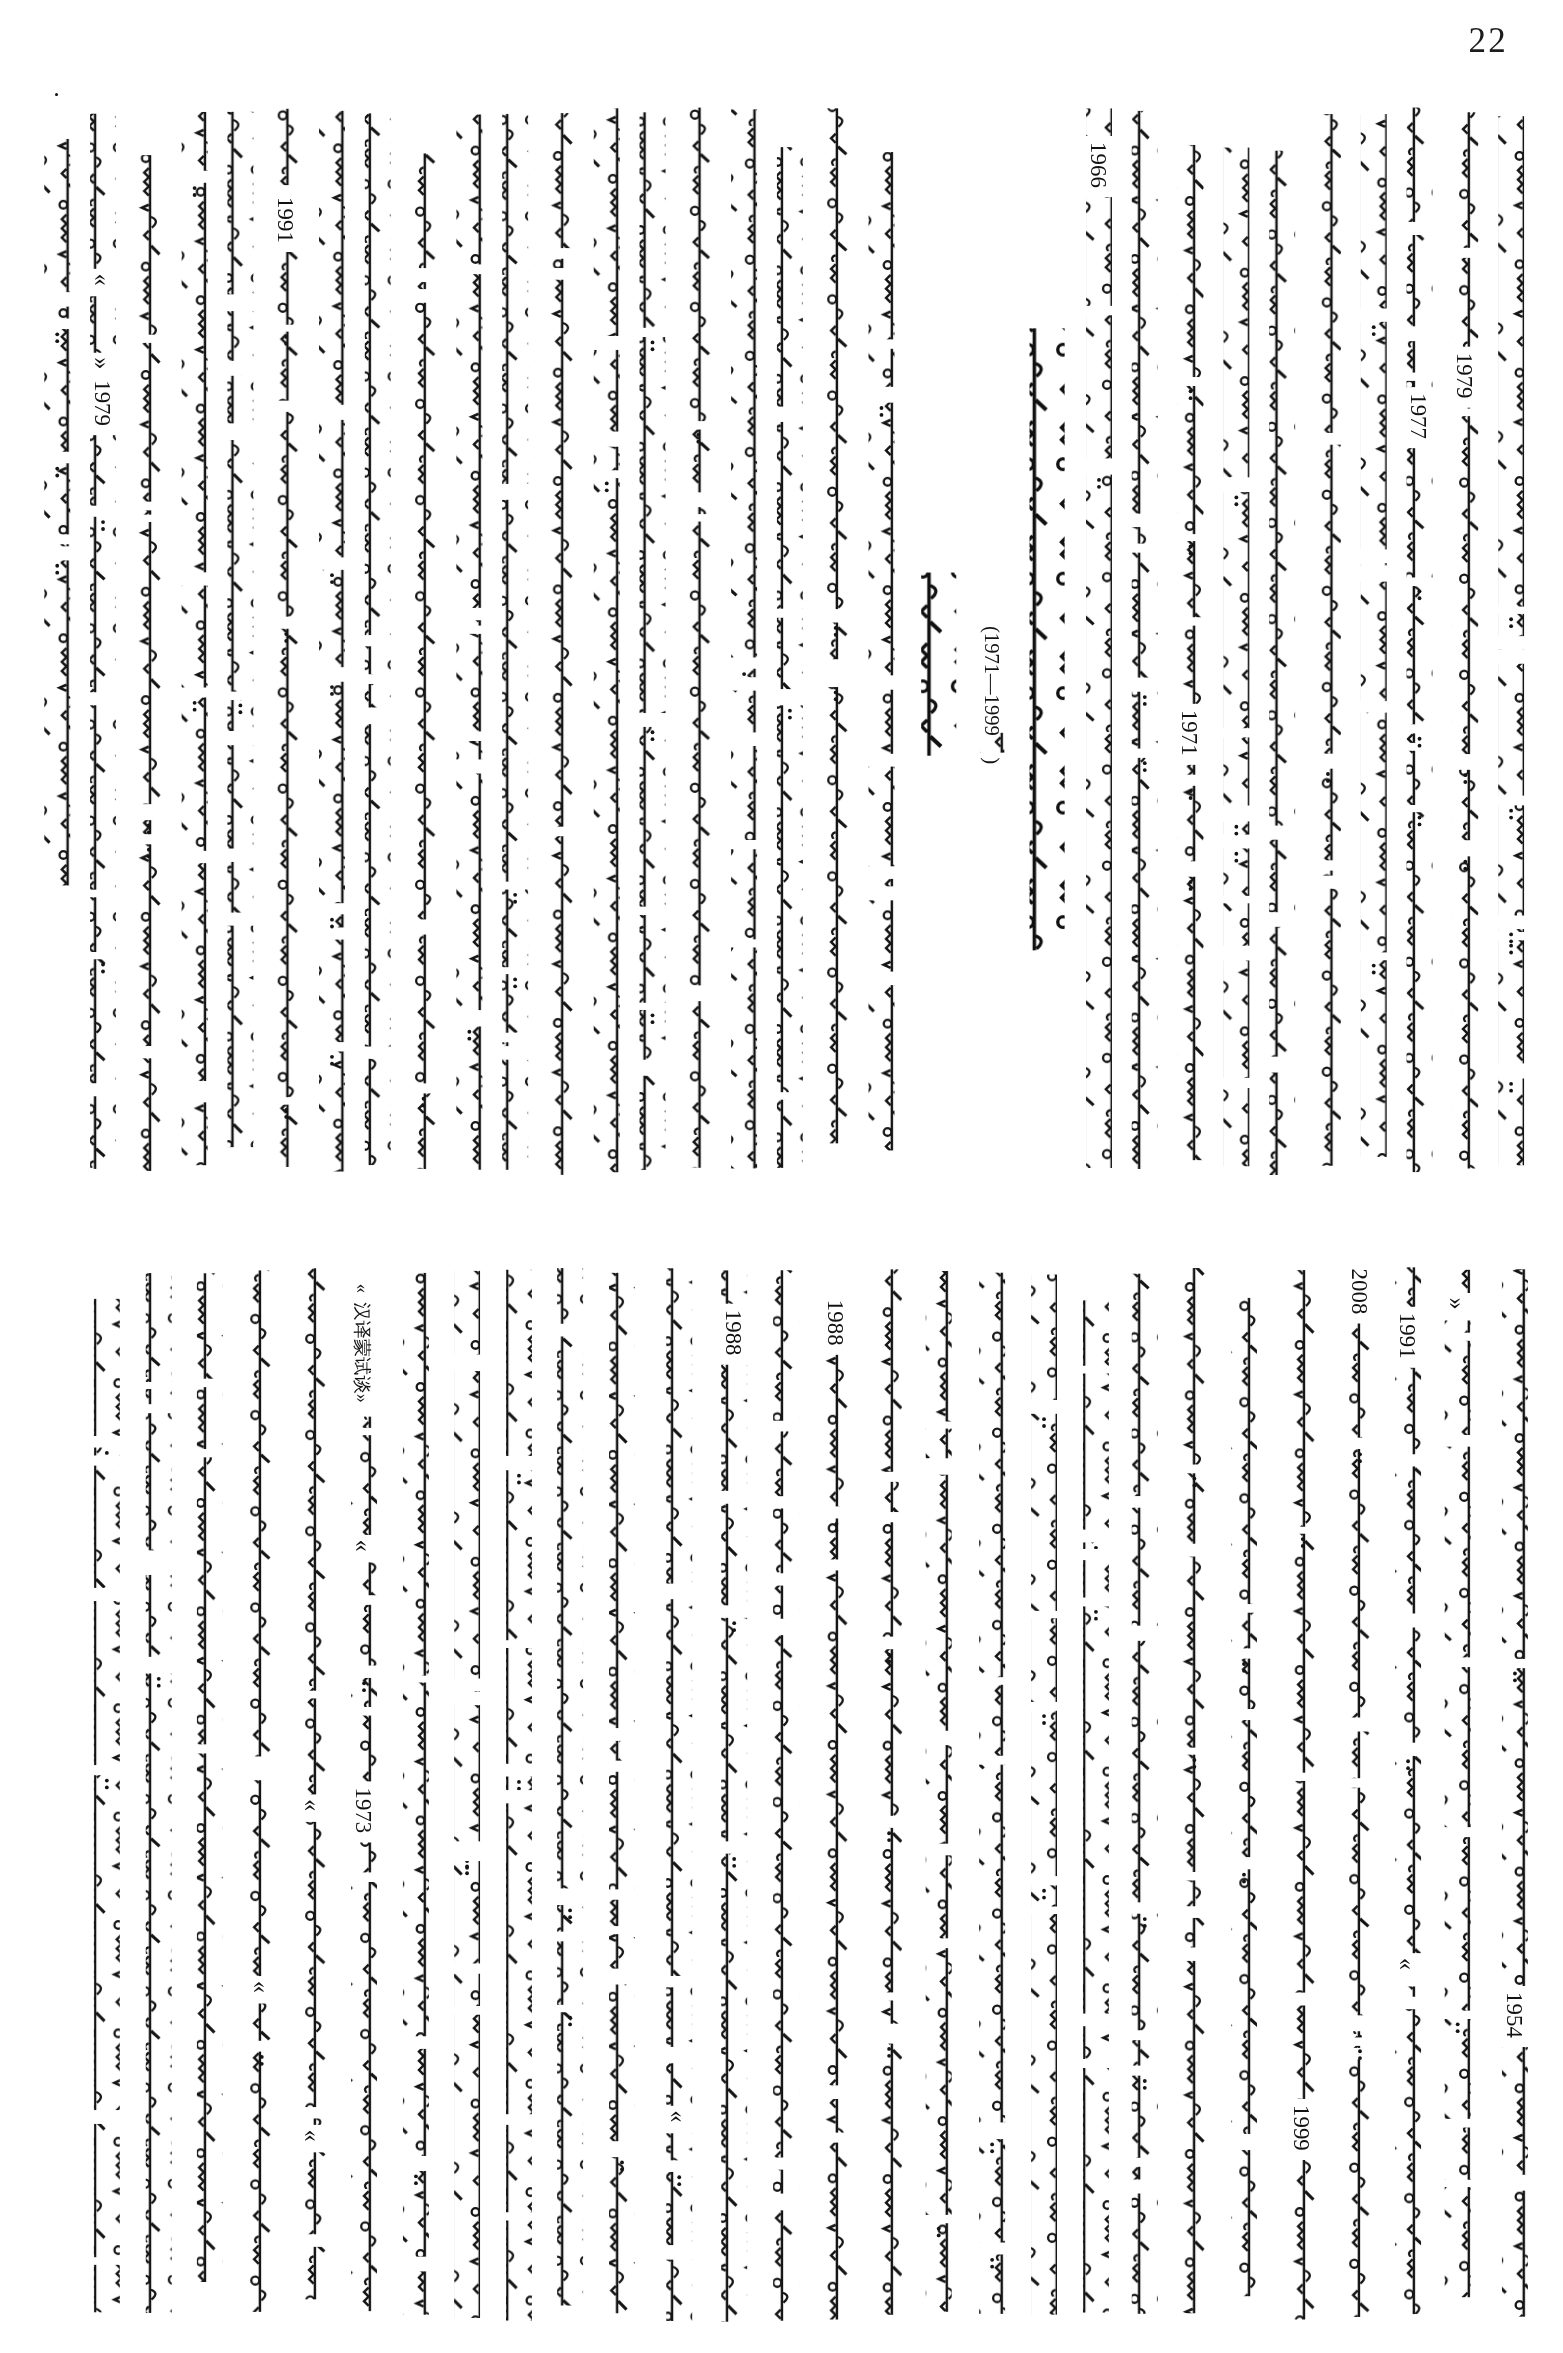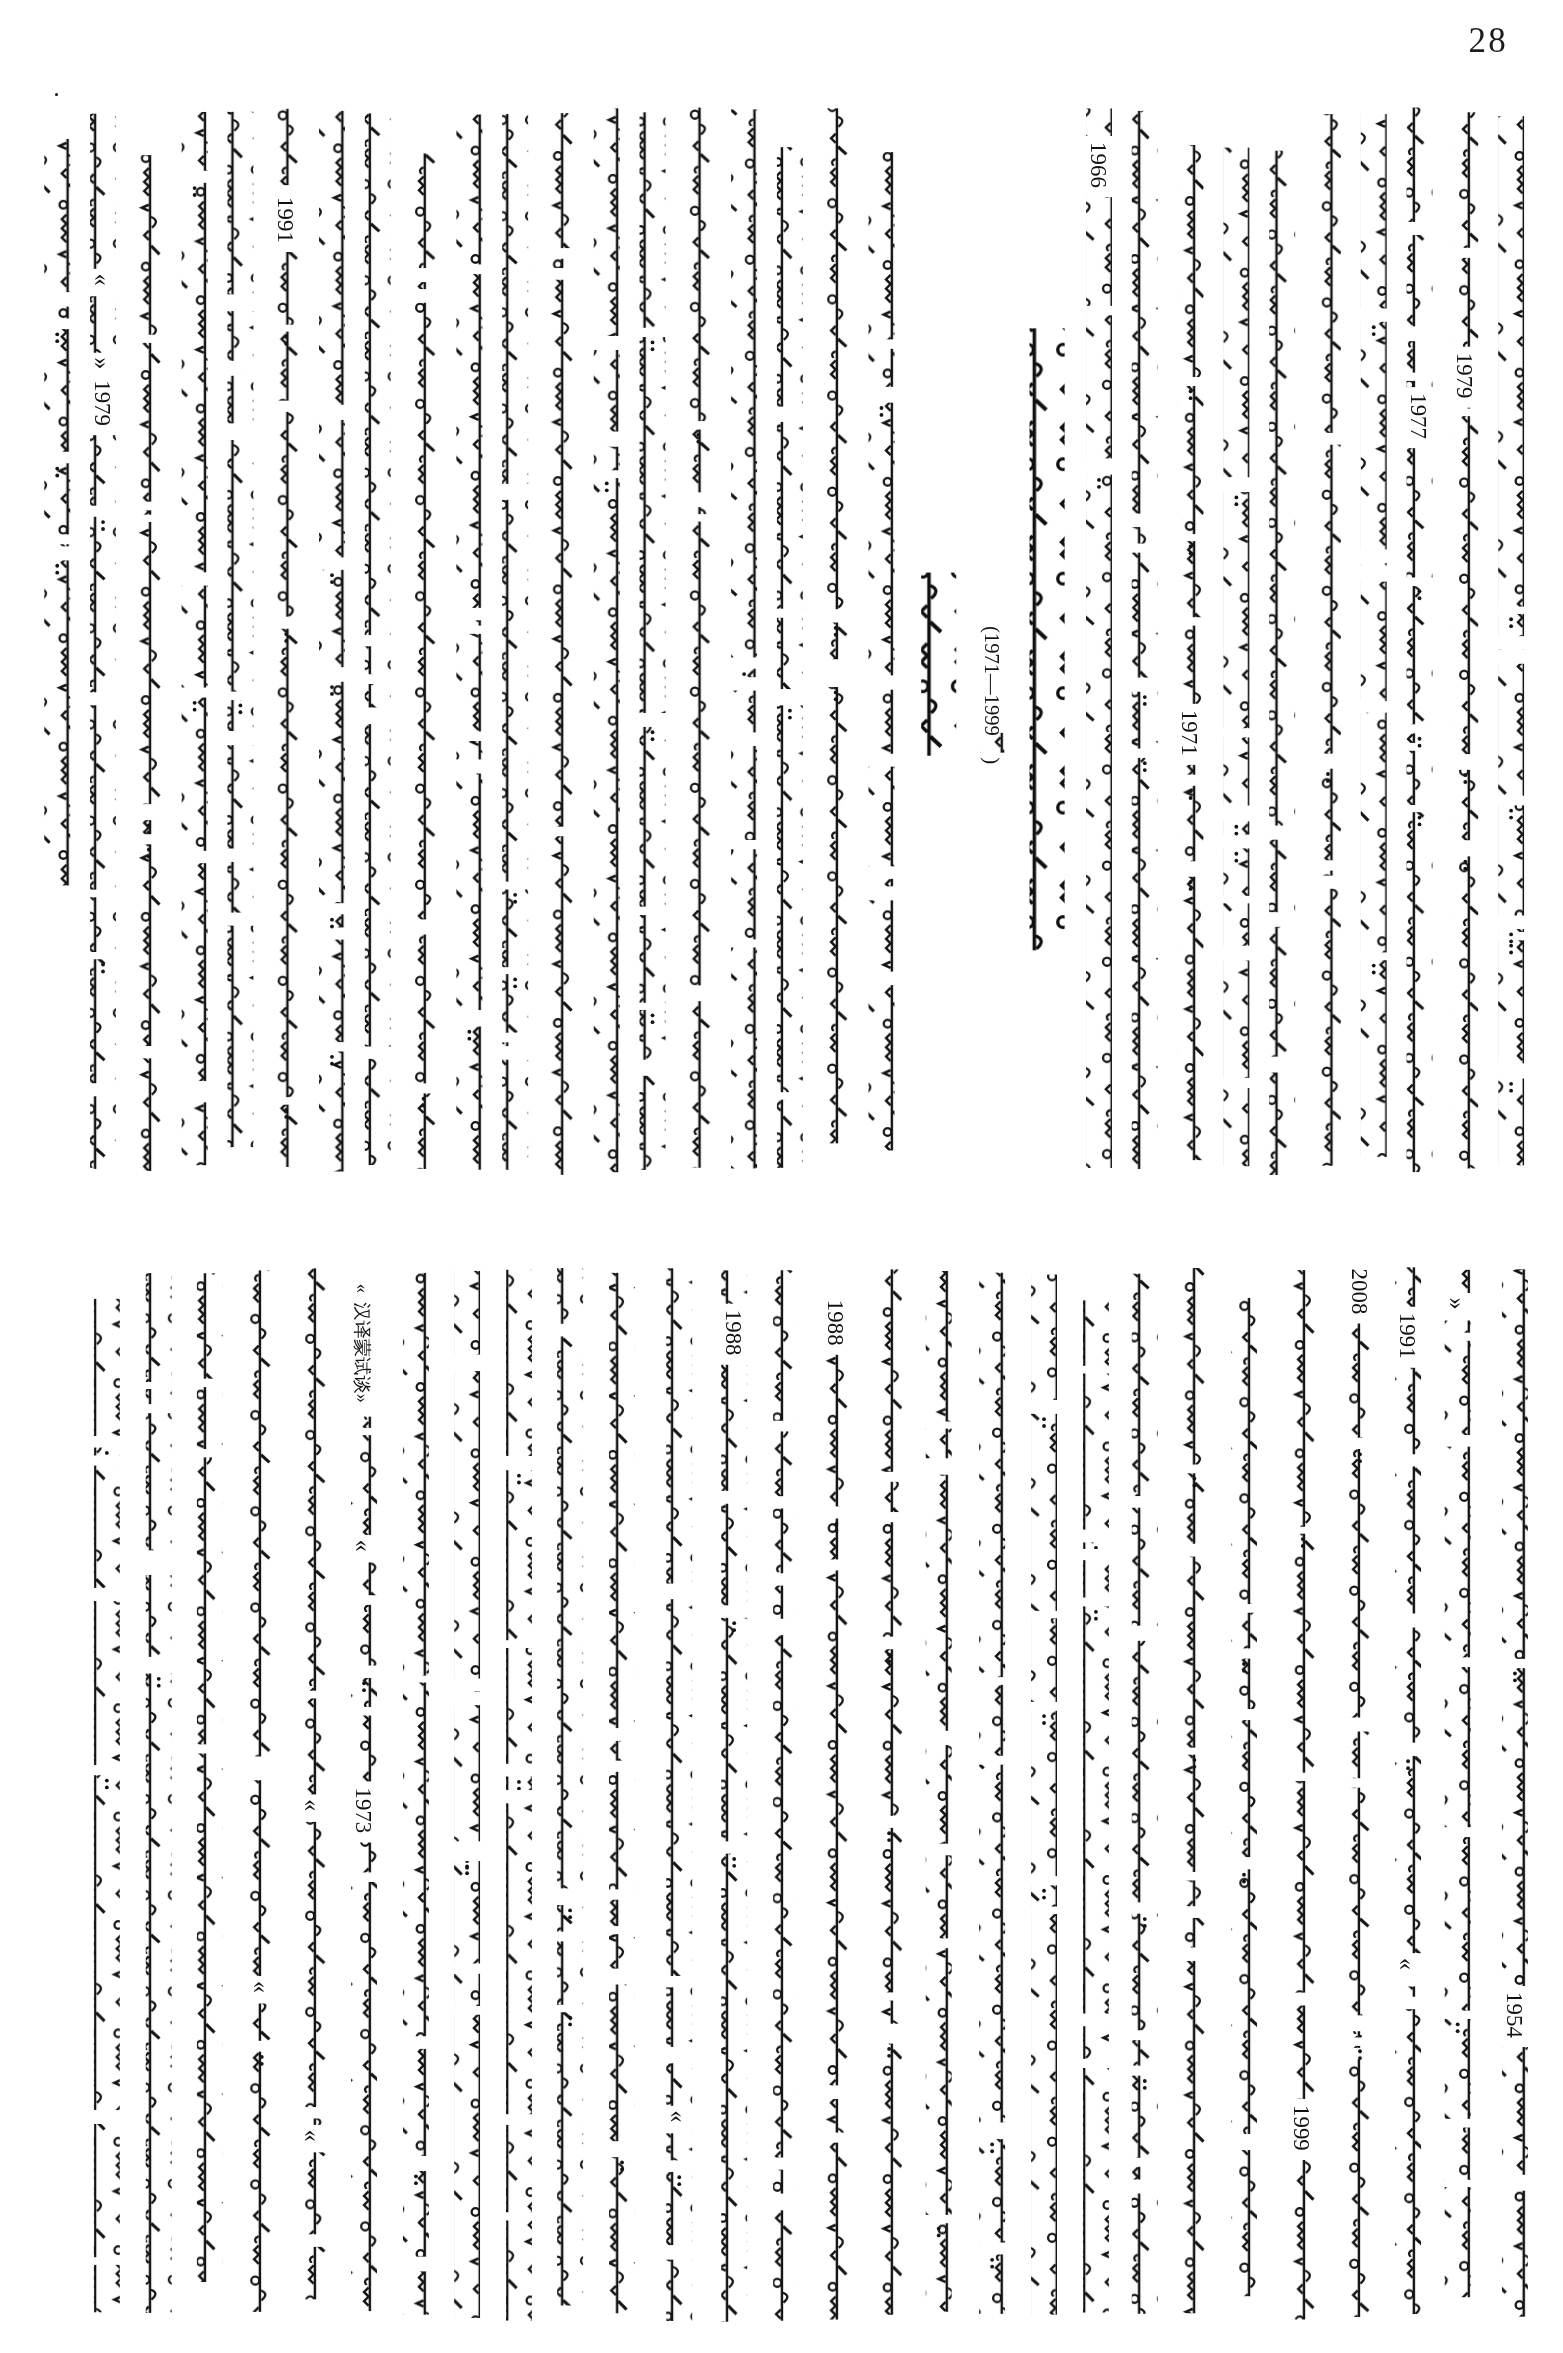--- a/index.html
+++ b/index.html
@@ -20,21 +20,21 @@
   }
   svg text{
     font-family:"Liberation Serif","DejaVu Serif",serif;
     fill:#121212;
   }
 </style>
 </head>
 <body>
 
 <div class="page">
-  <div class="page-number">28</div>
+  <div class="page-number">22</div>
 
   <svg id="script-svg" width="1563" height="2354" viewBox="0 0 2048 3084" xmlns="http://www.w3.org/2000/svg">
     <defs>
 
       <pattern id="pA" width="36" height="126" patternUnits="userSpaceOnUse">
         <rect x="15" y="0" width="3.2" height="126" fill="#141414"></rect>
         <path d="M15 3 l-6 6 6 6 -6 6 6 6" stroke="#141414" stroke-width="3.2" fill="none"></path>
         <circle cx="10.5" cy="49" r="5.2" stroke="#141414" stroke-width="3" fill="none"></circle>
         <path d="M18 62 q 11 4 0.5 13" stroke="#141414" stroke-width="3" fill="none"></path>
         <path d="M15 84 l-6 6 6 6" stroke="#141414" stroke-width="3.2" fill="none"></path>

